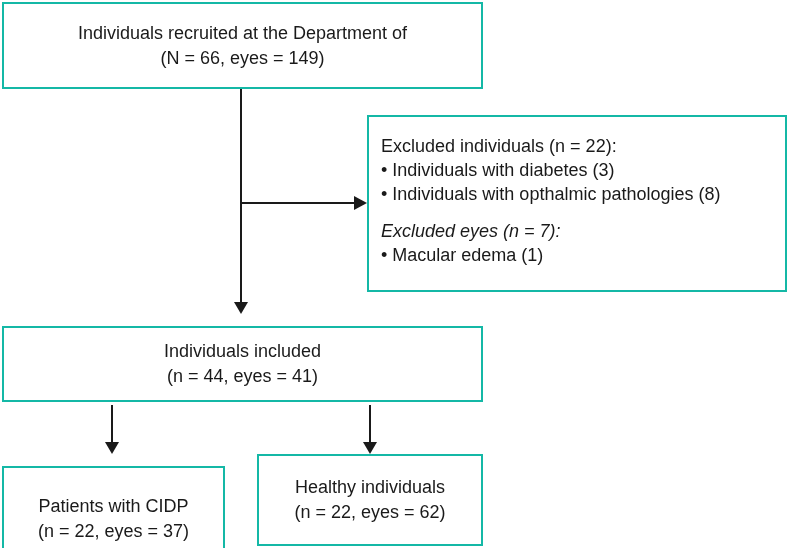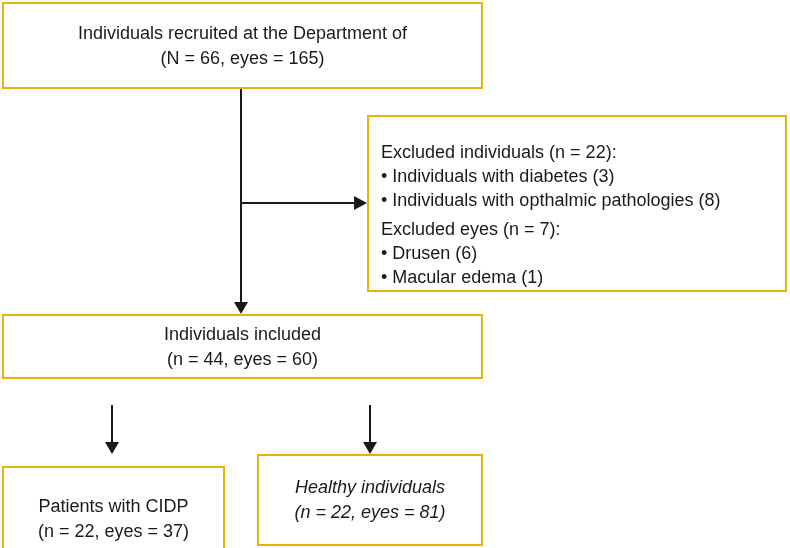--- a/index.html
+++ b/index.html
@@ -12,41 +12,41 @@
     width: 790px;
     height: 548px;
     background: #ffffff;
     font-family: "Liberation Sans", "DejaVu Sans", sans-serif;
     color: #1a1a1a;
     overflow: hidden;
   }
   .box {
     position: absolute;
     box-sizing: border-box;
-    border: 2px solid #eab308;
+    border: 2px solid #14b8a6;
     background: #ffffff;
     font-size: 18px;
     line-height: 25px;
   }
   .box.centered {
     display: flex;
     flex-direction: column;
     justify-content: center;
     align-items: center;
     text-align: center;
   }
   #box-recruited { left: 2px;   top: 2px;   width: 481px; height: 87px; }
   #box-excluded  { left: 367px; top: 115px; width: 420px; height: 177px;
-                   padding: 23px 12px 12px 12px; line-height: 24px; }
-  #box-included  { left: 2px;   top: 314px; width: 481px; height: 65px; text-align: right; }
+                   padding: 17px 12px 12px 12px; line-height: 24px; }
+  #box-included  { left: 2px;   top: 326px; width: 481px; height: 76px; text-align: right; }
   #box-cidp      { left: 2px;   top: 466px; width: 223px; height: 105px; }
-  #box-healthy   { left: 257px; top: 454px; width: 226px; height: 92px; font-style: italic; }
+  #box-healthy   { left: 257px; top: 454px; width: 226px; height: 92px; }
 
   .ex-line { margin: 0; white-space: nowrap; }
-  #ex-heading2 { margin-top: 5px; }
+  #ex-heading2 { margin-top: 13px; font-style: italic; }
 
   .line {
     position: absolute;
     background: #1a1a1a;
   }
   #line-top-to-included   { left: 240px; top: 89px;  width: 2px;   height: 214px; }
   #line-branch-excluded   { left: 241px; top: 202px; width: 113px; height: 2px; }
   #line-included-to-cidp    { left: 111px; top: 405px; width: 2px; height: 38px; }
   #line-included-to-healthy { left: 369px; top: 405px; width: 2px; height: 38px; }
 
@@ -69,52 +69,51 @@
   #arrowhead-cidp     { left: 105px; top: 442px; }
   #arrowhead-healthy  { left: 363px; top: 442px; }
 </style>
 </head>
 <body>
 
 <div class="canvas">
 
   <div class="box centered" id="box-recruited">
     <div>Individuals recruited at the Department of</div>
-    <div>(N = 66, eyes = 165)</div>
+    <div>(N = 66, eyes = 149)</div>
   </div>
 
   <div class="line" id="line-top-to-included"></div>
   <div class="arrowhead-down" id="arrowhead-included"></div>
 
   <div class="line" id="line-branch-excluded"></div>
   <div class="arrowhead-right" id="arrowhead-excluded"></div>
 
   <div class="box" id="box-excluded">
     <p class="ex-line">Excluded individuals (n = 22):</p>
     <p class="ex-line">• Individuals with diabetes (3)</p>
     <p class="ex-line">• Individuals with opthalmic pathologies (8)</p>
     <p class="ex-line" id="ex-heading2">Excluded eyes (n = 7):</p>
-    <p class="ex-line">• Drusen (6)</p>
     <p class="ex-line">• Macular edema (1)</p>
   </div>
 
   <div class="box centered" id="box-included">
     <div>Individuals included</div>
-    <div>(n = 44, eyes = 60)</div>
+    <div>(n = 44, eyes = 41)</div>
   </div>
 
   <div class="line" id="line-included-to-cidp"></div>
   <div class="arrowhead-down" id="arrowhead-cidp"></div>
 
   <div class="line" id="line-included-to-healthy"></div>
   <div class="arrowhead-down" id="arrowhead-healthy"></div>
 
   <div class="box centered" id="box-cidp">
     <div>Patients with CIDP</div>
     <div>(n = 22, eyes = 37)</div>
   </div>
 
   <div class="box centered" id="box-healthy">
     <div>Healthy individuals</div>
-    <div>(n = 22, eyes = 81)</div>
+    <div>(n = 22, eyes = 62)</div>
   </div>
 
 </div>
 
 </body></html>

